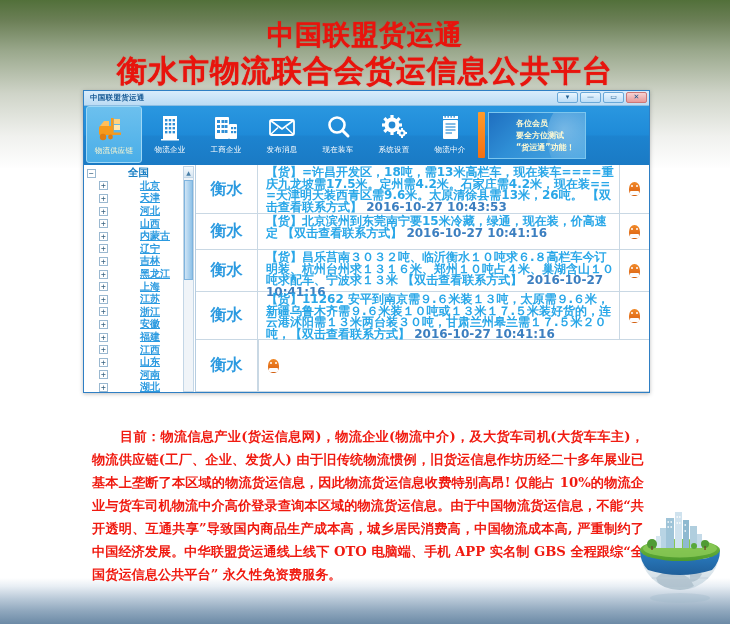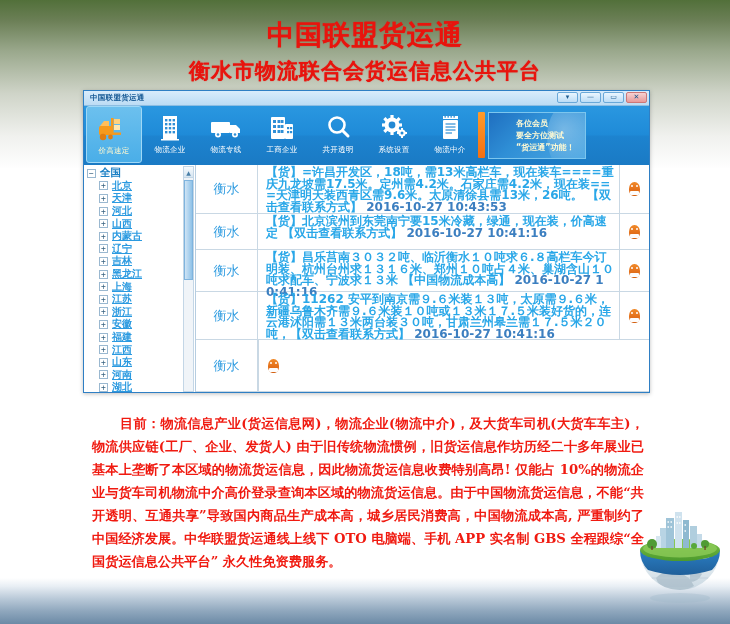--- a/index.html
+++ b/index.html
@@ -31,21 +31,21 @@
     position: absolute; left: 0; top: 18px; width: 730px;
     text-align: center; z-index: 6;
   }
   .hl1 {
     color: #e8140d; font-size: 27px; font-weight: bold;
     letter-spacing: 1px; line-height: 34px;
     font-family: "DejaVu Serif", "Liberation Serif", serif;
     text-shadow: 0 0 1px #e8140d;
   }
   .hl2 {
-    color: #e8140d; font-size: 21px; font-weight: bold;
+    color: #e8140d; font-size: 30px; font-weight: bold;
     letter-spacing: 1px; line-height: 38px;
     font-family: "DejaVu Serif", "Liberation Serif", serif;
     text-shadow: 0 0 1px #e8140d;
   }
 
   
   #app-window {
     position: absolute; left: 83px; top: 90px; width: 567px; height: 303px;
     background: #ffffff;
     border: 1px solid #2f7fc4;
@@ -139,21 +139,21 @@
   #tree-scroll { padding: 2px 0 0 3px; }
   .tree-root { display: flex; align-items: center; height: 12.6px; }
   .tree-node { display: flex; align-items: center; height: 12.6px; padding-left: 12px; }
   .tw {
     width: 9px; height: 9px; border: 1px solid #9ab8d0; background: #fff;
     font-size: 8px; line-height: 7px; text-align: center; color: #35607f;
     margin-right: 4px; flex: none; font-family: "DejaVu Sans Mono", monospace;
   }
   .tree-label {
     font-size: 10px; color: #2b9ae0; font-weight: bold;
-    text-decoration: underline; white-space: nowrap;
+    text-decoration: underline; white-space: nowrap; margin-left: 28px;
   }
   .tree-root .tree-label { color: #1a7fc4; font-size: 10.5px; text-decoration: none; }
 
   
   #tree-sb {
     position: absolute; right: 1px; top: 1px; width: 11px; height: 226px;
     background: #f0f4f8; border: 1px solid #c3d6e6;
   }
   #tree-sb .sb-up, #tree-sb .sb-dn {
     height: 11px; background: linear-gradient(to bottom,#f6fafd,#d6e5f1);
@@ -168,21 +168,21 @@
 
   
   #list-panel { flex: 1; height: 100%; position: relative; background: #ffffff; overflow: hidden; }
   .row {
     display: flex; border-bottom: 1px solid #c9d8e4; background: #ffffff;
     align-items: stretch;
   }
   .row-region {
     width: 62px; flex: none; display: flex; align-items: center;
     justify-content: center; border-right: 1px solid #c9d8e4;
-    font-size: 13px; color: #2b9ae0; font-weight: normal;
+    font-size: 16px; color: #2b9ae0; font-weight: bold;
   }
   .row-text {
     flex: 1; padding: 2px 4px 2px 8px;
     font-size: 12px; line-height: 11.6px; color: #29a7e8; font-weight: bold;
     word-break: break-all;
   }
   .row-time { color: #3c7fc0; font-weight: bold; }
   .row-action {
     width: 30px; flex: none; display: flex; align-items: center; justify-content: center;
     border-left: 1px solid #c9d8e4;
@@ -198,21 +198,21 @@
   }
   .qq::before { left: 2px; }
   .qq::after { right: 2px; }
   .qq i {
     position: absolute; left: 1px; bottom: 1px; width: 9px; height: 4px;
     background: #fdfdfd; border-radius: 1px; display: block;
   }
 
   
   #paragraph {
-    position: absolute; left: 92px; top: 412px; width: 552px;
+    position: absolute; left: 92px; top: 425px; width: 552px;
     z-index: 6;
     color: #f01a10; font-weight: bold;
     font-size: 13.2px; line-height: 23px;
     text-align: justify;
     font-family: "DejaVu Serif", "Liberation Serif", serif;
     text-indent: 28px;
   }
 
   
   #globe-wrap { position: absolute; left: 632px; top: 506px; width: 96px; height: 112px; z-index: 7; }
@@ -249,21 +249,21 @@
           <rect x="2" y="12" width="13" height="9" rx="1.5" fill="#f59a1e"></rect>
           <rect x="14" y="4" width="2.6" height="17" fill="#f59a1e"></rect>
           <rect x="16" y="18.5" width="8" height="2.4" fill="#f59a1e"></rect>
           <rect x="17" y="5" width="6" height="5" fill="#ffd27f"></rect>
           <rect x="17" y="11" width="6" height="5" fill="#ffe7b0"></rect>
           <circle cx="6" cy="23" r="3.2" fill="#e07d12"></circle>
           <circle cx="13.5" cy="23" r="2.4" fill="#e07d12"></circle>
           <path d="M3 12 L7 7 L12 7 L12 12 Z" fill="#ffbe5c"></path>
         </svg>
       </span>
-      <span class="tool-label">价高速定</span>
+      <span class="tool-label">物流供应链</span>
     </div>
 
     <div class="tool-item">
       <span class="tool-icon">
         <svg width="30" height="28" viewBox="0 0 30 28">
           <rect x="8" y="3" width="14" height="23" fill="#ffffff"></rect>
           <g fill="#2f8fd6">
             <rect x="10" y="6" width="2.4" height="2.4"></rect>
               <rect x="13.8" y="6" width="2.4" height="2.4"></rect>
               <rect x="17.6" y="6" width="2.4" height="2.4"></rect>
@@ -276,33 +276,20 @@
             <rect x="10" y="18" width="2.4" height="2.4"></rect>
               <rect x="13.8" y="18" width="2.4" height="2.4"></rect>
               <rect x="17.6" y="18" width="2.4" height="2.4"></rect>
           </g>
           <rect x="6" y="26" width="18" height="1.5" fill="#ffffff"></rect>
         </svg>
       </span>
       <span class="tool-label">物流企业</span>
     </div>
 
-    <div class="tool-item">
-      <span class="tool-icon">
-        <svg width="36" height="28" viewBox="0 0 36 28">
-          <rect x="3" y="9" width="19" height="11" rx="1" fill="#ffffff"></rect>
-          <path d="M22 12 L28 12 L32 16 L32 20 L22 20 Z" fill="#ffffff"></path>
-          <circle cx="10" cy="21.5" r="3" fill="#ffffff"></circle>
-            <circle cx="10" cy="21.5" r="1.3" fill="#2f8fd6"></circle>
-          <circle cx="27" cy="21.5" r="3" fill="#ffffff"></circle>
-            <circle cx="27" cy="21.5" r="1.3" fill="#2f8fd6"></circle>
-        </svg>
-      </span>
-      <span class="tool-label">物流专线</span>
-    </div>
 
     <div class="tool-item">
       <span class="tool-icon">
         <svg width="32" height="28" viewBox="0 0 32 28">
           <rect x="5" y="4" width="14" height="22" rx="1" fill="#ffffff"></rect>
           <rect x="19" y="11" width="8" height="15" rx="1" fill="#ffffff"></rect>
           <g fill="#2f8fd6">
             <rect x="7" y="7" width="3" height="3"></rect>
               <rect x="11.5" y="7" width="3" height="3"></rect>
               <rect x="15" y="7" width="2.5" height="3"></rect>
@@ -316,29 +303,39 @@
               <rect x="24" y="14" width="2.2" height="2.2"></rect>
             <rect x="21" y="18" width="2.2" height="2.2"></rect>
               <rect x="24" y="18" width="2.2" height="2.2"></rect>
           </g>
         </svg>
       </span>
       <span class="tool-label">工商企业</span>
     </div>
 
 
+    <div class="tool-item">
+      <span class="tool-icon">
+        <svg width="34" height="28" viewBox="0 0 34 28">
+          <rect x="5" y="7" width="24" height="15" rx="1.5" fill="none" stroke="#ffffff" stroke-width="1.8"></rect>
+          <path d="M5.5 7.5 L17 16 L28.5 7.5" fill="none" stroke="#ffffff" stroke-width="1.8"></path>
+          <path d="M5.5 21.5 L13 14.5 M28.5 21.5 L21 14.5" fill="none" stroke="#ffffff" stroke-width="1.5"></path>
+        </svg>
+      </span>
+      <span class="tool-label">发布消息</span>
+    </div>
 
     <div class="tool-item">
       <span class="tool-icon">
         <svg width="30" height="28" viewBox="0 0 30 28">
           <circle cx="14" cy="12" r="7.5" fill="none" stroke="#ffffff" stroke-width="2.6"></circle>
           <line x1="19.5" y1="17.5" x2="25" y2="23" stroke="#ffffff" stroke-width="3" stroke-linecap="round"></line>
         </svg>
       </span>
-      <span class="tool-label">共开透明</span>
+      <span class="tool-label">现在装车</span>
     </div>
 
     <div class="tool-item">
       <span class="tool-icon">
         <svg width="32" height="28" viewBox="0 0 32 28">
           <g fill="#ffffff">
             <circle cx="14" cy="12" r="7.5"></circle>
             <rect x="12.4" y="2" width="3.2" height="4"></rect>
               <rect x="12.4" y="18" width="3.2" height="4"></rect>
             <rect x="4" y="10.4" width="4" height="3.2"></rect>
@@ -499,21 +496,21 @@
         </div>
         <div class="row-action">
           <span class="qq">
               <i></i>
             </span>
         </div>
       </div>
 
       <div class="row" style="height:42px;">
         <div class="row-region">衡水</div>
-        <div class="row-text"><span>【货】昌乐莒南３０３２吨、临沂衡水１０吨求６.８高栏车今订明装、杭州台州求１３１６米、郑州１０吨占４米、巢湖含山１０吨求配车、宁波求１３米 【中国物流成本高】</span>
+        <div class="row-text"><span>【货】昌乐莒南３０３２吨、临沂衡水１０吨求６.８高栏车今订明装、杭州台州求１３１６米、郑州１０吨占４米、巢湖含山１０吨求配车、宁波求１３米 【双击查看联系方式】</span>
           <span class="row-time">2016-10-27 10:41:16</span>
         </div>
         <div class="row-action">
           <span class="qq">
               <i></i>
             </span>
         </div>
       </div>
 
       <div class="row" style="height:48px;">

